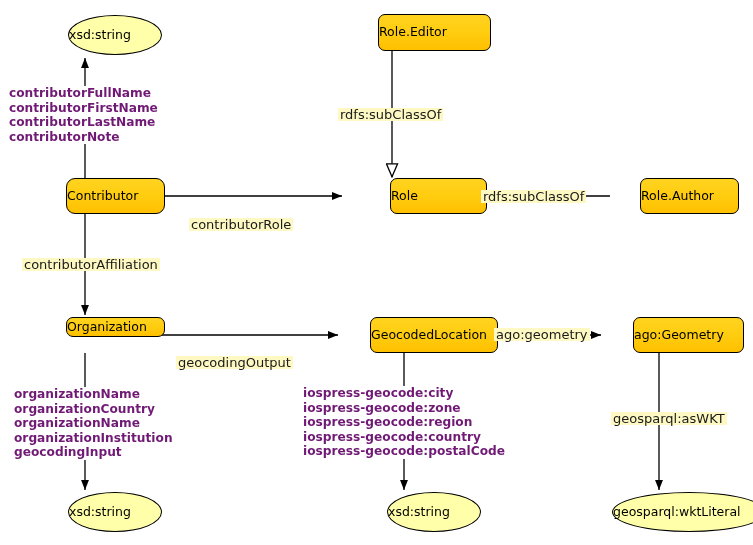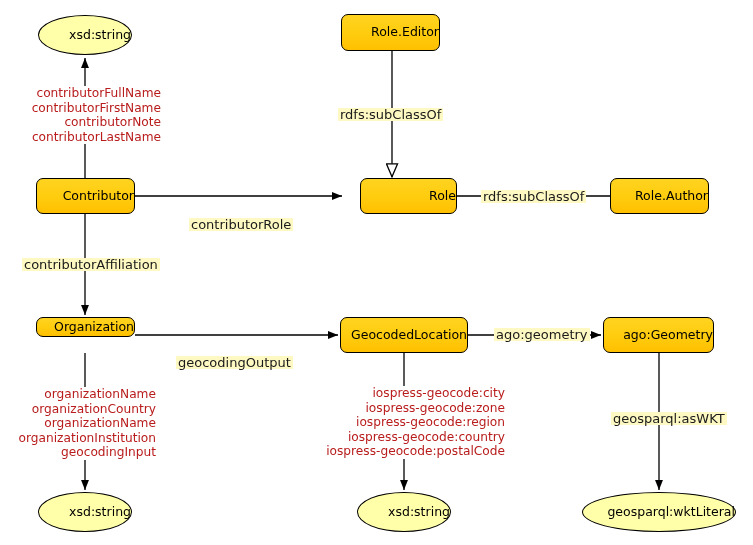--- a/index.html
+++ b/index.html
@@ -24,27 +24,28 @@
     left: 0;
     top: 0;
     width: 753px;
     height: 545px;
   }
   .node {
     position: absolute;
     box-sizing: border-box;
     display: flex;
     align-items: center;
-    justify-content: flex-end;
+    justify-content: flex-start;
     text-align: center;
     color: #000000;
     font-size: 12.5px;
     line-height: 1;
     white-space: nowrap;
     z-index: 3;
+    margin-left: 30px;
   }
   .node.class-node {
     border: 1.4px solid #000000;
     border-radius: 7px;
     background: linear-gradient(to bottom, #ffd320 0%, #ffcd10 48%, #ffc000 100%);
     background-color: #ffcc00;
   }
   .node.literal-node {
     border: 1.4px solid #000000;
     border-radius: 50%;
@@ -55,27 +56,28 @@
     color: #1a1a1a;
     font-size: 13px;
     line-height: 1;
     white-space: nowrap;
     background: #fef9c3;
     padding: 0 2px;
     z-index: 4;
   }
   .prop-list {
     position: absolute;
-    color: #b91c1c;
+    color: #701a75;
     font-size: 12.2px;
     line-height: 14.6px;
-    text-align: right;
+    text-align: left;
     white-space: nowrap;
     background: #ffffff;
     z-index: 4;
+    font-weight: bold;
   }
   .prop-list div { display: block; }
 </style>
 </head>
 <body>
 
 <div id="diagram-root">
 
   <svg id="edges" viewBox="0 0 753 545" xmlns="http://www.w3.org/2000/svg">
     <defs>
@@ -108,25 +110,25 @@
       <line x1="404" y1="353" x2="404" y2="490" marker-end="url(#arrow-filled)"></line>
 
       <line x1="659" y1="353" x2="659" y2="490" marker-end="url(#arrow-filled)"></line>
     </g>
   </svg>
 
   <div class="node literal-node" style="left:38px; top:15px; width:94px; height:40px;">
     <span>xsd:string</span>
   </div>
 
-  <div class="node class-node" style="left:341px; top:14px; width:99px; height:37px;">
+  <div class="node class-node" style="left:348px; top:14px; width:113px; height:37px;">
     <span>Role.Editor</span>
   </div>
 
-  <div class="node class-node" style="left:36px; top:178px; width:99px; height:36px;">
+  <div class="node class-node" style="left:36px; top:178px; width:99px; height:36px;border-radius:9px;">
     <span>Contributor</span>
   </div>
 
   <div class="node class-node" style="left:360px; top:178px; width:97px; height:36px;">
     <span>Role</span>
   </div>
 
   <div class="node class-node" style="left:610px; top:178px; width:99px; height:36px;">
     <span>Role.Author</span>
   </div>
@@ -151,22 +153,22 @@
     <span>xsd:string</span>
   </div>
 
   <div class="node literal-node" style="left:582px; top:492px; width:154px; height:40px;">
     <span>geosparql:wktLiteral</span>
   </div>
 
   <div class="prop-list" style="left:9px; top:86px; width:152px;">
     <div>contributorFullName</div>
     <div>contributorFirstName</div>
+    <div>contributorLastName</div>
     <div>contributorNote</div>
-    <div>contributorLastName</div>
   </div>
 
   <div class="edge-label" style="left:189px; top:190px;margin-top:28px;">contributorRole</div>
 
   <div class="edge-label" style="left:338px; top:108px;">rdfs:subClassOf</div>
 
   <div class="edge-label" style="left:481px; top:190px;">rdfs:subClassOf</div>
 
   <div class="edge-label" style="left:22px; top:258px;">contributorAffiliation</div>
 

